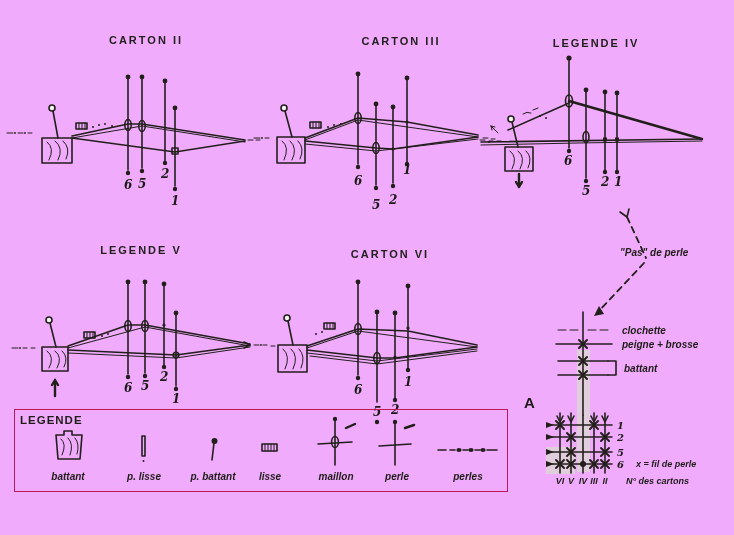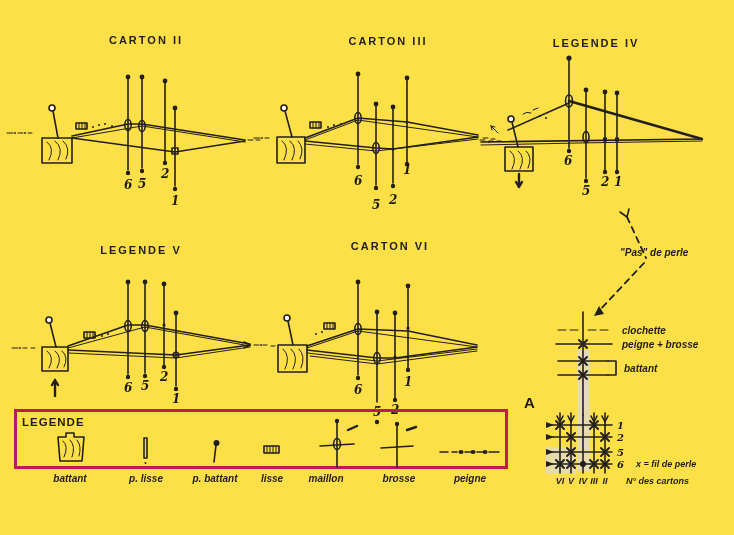--- a/index.html
+++ b/index.html
@@ -1,16 +1,16 @@
 <!DOCTYPE html>
 <html><head>
 <meta charset="utf-8">
 <style>
   html,body{margin:0;padding:0;background:#ffffff;}
-  #page{position:relative;width:734px;height:535px;background:#fde047;overflow:hidden;
+  #page{position:relative;width:734px;height:535px;background:#f0abfc;overflow:hidden;
         font-family:"Liberation Sans",sans-serif;color:#1f1c18;}
   
   svg{position:absolute;overflow:visible;}
   svg path,svg line,svg rect,svg circle,svg ellipse,svg polyline{
     stroke:#221f1b;fill:none;stroke-width:1.6;stroke-linecap:round;stroke-linejoin:round;}
   .fill{fill:#221f1b;stroke:none;}
   .paperfill{fill:#f6f5f1;}
   .thick{stroke-width:2.4;}
   .thin{stroke-width:1;}
   .dashln{stroke-dasharray:6 5;stroke-width:1.8;}
@@ -19,37 +19,37 @@
   
   .t{position:absolute;transform:translateX(-50%);font:700 11px "Liberation Sans",sans-serif;
      letter-spacing:2px;white-space:nowrap;color:#22201c;}
   .hw{font:italic 700 12px "DejaVu Serif",serif;fill:#1c1916;stroke:none;}
   .hw-s{font:italic 700 10px "DejaVu Serif",serif;fill:#1c1916;stroke:none;}
   .lbl{font:italic 700 10px "Liberation Sans",sans-serif;fill:#1f1c18;stroke:none;}
   .lbl-s{font:italic 700 9px "Liberation Sans",sans-serif;fill:#1f1c18;stroke:none;}
   .biglab{font:700 15px "Liberation Sans",sans-serif;fill:#1c1916;stroke:none;}
   .pas-label{position:absolute;font:italic 700 10px "Liberation Sans",sans-serif;white-space:nowrap;}
   
-  #legend-box{position:absolute;left:14px;top:409px;width:494px;height:60px;
-              border:3px solid #be185d;box-sizing:border-box;}
+  #legend-box{position:absolute;left:14px;top:409px;width:494px;height:83px;
+              border:1px solid #be185d;box-sizing:border-box;}
   #legend-title{position:absolute;left:5px;top:4px;font:700 11.5px "Liberation Sans",sans-serif;
                 letter-spacing:1px;}
   .leg-label{position:absolute;top:61px;width:70px;text-align:center;
              font:italic 700 10px "Liberation Sans",sans-serif;white-space:nowrap;}
 </style>
 </head>
 <body>
 
 <div id="page">
 
   <div class="t" style="left:146px;top:34px">CARTON II</div>
-  <div class="t" style="left:388px;top:35px">CARTON III</div>
+  <div class="t" style="left:401px;top:35px">CARTON III</div>
   <div class="t" style="left:596px;top:37px">LEGENDE IV</div>
   <div class="t" style="left:141px;top:244px">LEGENDE V</div>
-  <div class="t" style="left:390px;top:240px">CARTON VI</div>
+  <div class="t" style="left:390px;top:248px">CARTON VI</div>
 
   <svg style="left:5px;top:58px" width="255" height="165" viewBox="0 0 255 165">
     <g>
       <path d="M2,75 h6 M13,75 h5 M23,75 h4" class="thin"></path>
       <circle cx="10" cy="75" r="0.9" class="fill"></circle>
         <circle cx="20" cy="75" r="0.9" class="fill"></circle>
     </g>
     <g>
       <path d="M37,80 h30 v25 h-30 z"></path>
       <path class="thin" d="M42,84 q8,6 2,18 M50,83 q9,7 3,19 M58,83 q8,7 3,18"></path>
@@ -394,35 +394,35 @@
     </svg>
     <div class="leg-label" style="left:220px">lisse</div>
 
     <svg style="left:301px;top:5px" width="42" height="56" viewBox="0 0 42 56">
       <line x1="19" y1="5" x2="19" y2="50"></line>
       <circle cx="19" cy="4" r="2.2" class="fill"></circle>
       <line x1="2" y1="29" x2="36" y2="27"></line>
       <ellipse cx="19" cy="27" rx="3.4" ry="5.5"></ellipse>
       <path class="thick" d="M30,13 l9,-4"></path>
     </svg>
-    <div class="leg-label" style="left:274px">maillon</div>
+    <div class="leg-label" style="left:286px">maillon</div>
 
     <svg style="left:362px;top:8px" width="42" height="52" viewBox="0 0 42 52">
       <line x1="18" y1="5" x2="18" y2="47"></line>
       <circle cx="18" cy="4" r="2.2" class="fill"></circle>
       <line x1="2" y1="28" x2="34" y2="26"></line>
       <path class="thick" d="M28,10 l9,-3"></path>
     </svg>
-    <div class="leg-label" style="left:347px">brosse</div>
+    <div class="leg-label" style="left:347px">perle</div>
 
     <svg style="left:423px;top:34px" width="62" height="12" viewBox="0 0 62 12">
       <path d="M0,6 h8 M12,6 h5"></path>
       <ellipse cx="21" cy="6" rx="2.6" ry="2" class="fill"></ellipse>
       <path d="M25,6 h5"></path>
       <ellipse cx="33" cy="6" rx="2.6" ry="2" class="fill"></ellipse>
       <path d="M37,6 h5"></path>
       <ellipse cx="45" cy="6" rx="2.6" ry="2" class="fill"></ellipse>
       <path d="M49,6 h10"></path>
     </svg>
-    <div class="leg-label" style="left:418px">peigne</div>
+    <div class="leg-label" style="left:418px">perles</div>
   </path></div>
 
 </div>
 
 </body></html>

